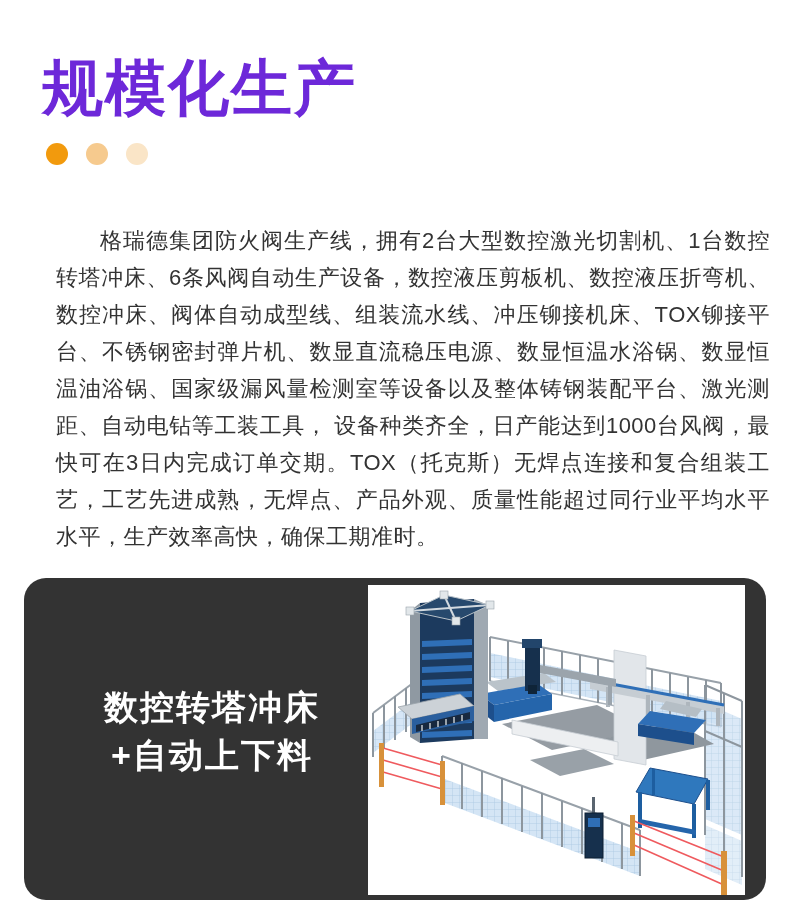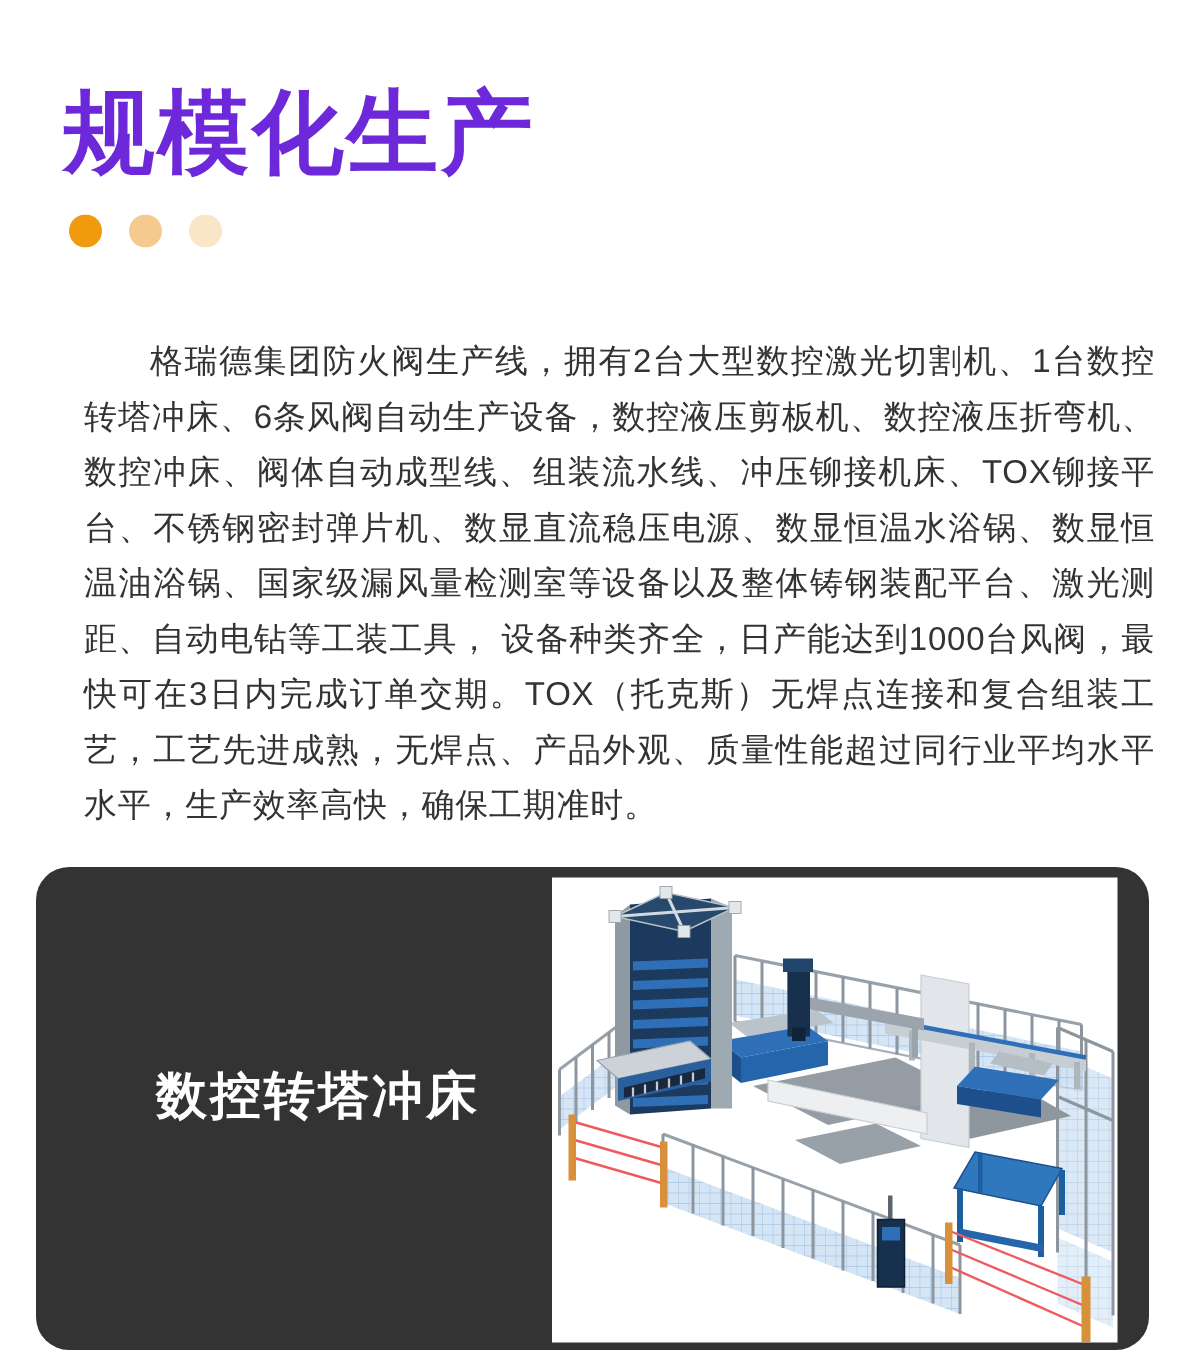--- a/index.html
+++ b/index.html
@@ -57,20 +57,21 @@
     <svg class="dot" viewBox="0 0 22 22">
       <circle cx="11" cy="11" r="11" fill="#FAE5C7"></circle>
     </svg>
   </div>
 
   <p class="intro">格瑞德集团防火阀生产线，拥有2台大型数控激光切割机、1台数控转塔冲床、6条风阀自动生产设备，数控液压剪板机、数控液压折弯机、数控冲床、阀体自动成型线、组装流水线、冲压铆接机床、TOX铆接平台、不锈钢密封弹片机、数显直流稳压电源、数显恒温水浴锅、数显恒温油浴锅、国家级漏风量检测室等设备以及整体铸钢装配平台、激光测距、自动电钻等工装工具， 设备种类齐全，日产能达到1000台风阀，最快可在3日内完成订单交期。TOX（托克斯）无焊点连接和复合组装工艺，工艺先进成熟，无焊点、产品外观、质量性能超过同行业平均水平水平，生产效率高快，确保工期准时。</p>
 
   <div class="card">
     <div class="card-label">
       <span>数控转塔冲床</span>
+      <span>+自动上下料</span>
     </div>
 
     <div class="card-image">
       <svg viewBox="0 0 377 310">
         <defs>
           <pattern id="mesh" width="7" height="7" patternUnits="userSpaceOnUse">
             <rect width="7" height="7" fill="#CFE2F4"></rect>
             <path d="M0 0H7M0 0V7" stroke="#9FC0E0" stroke-width="0.8"></path>
           </pattern>
         </defs>

